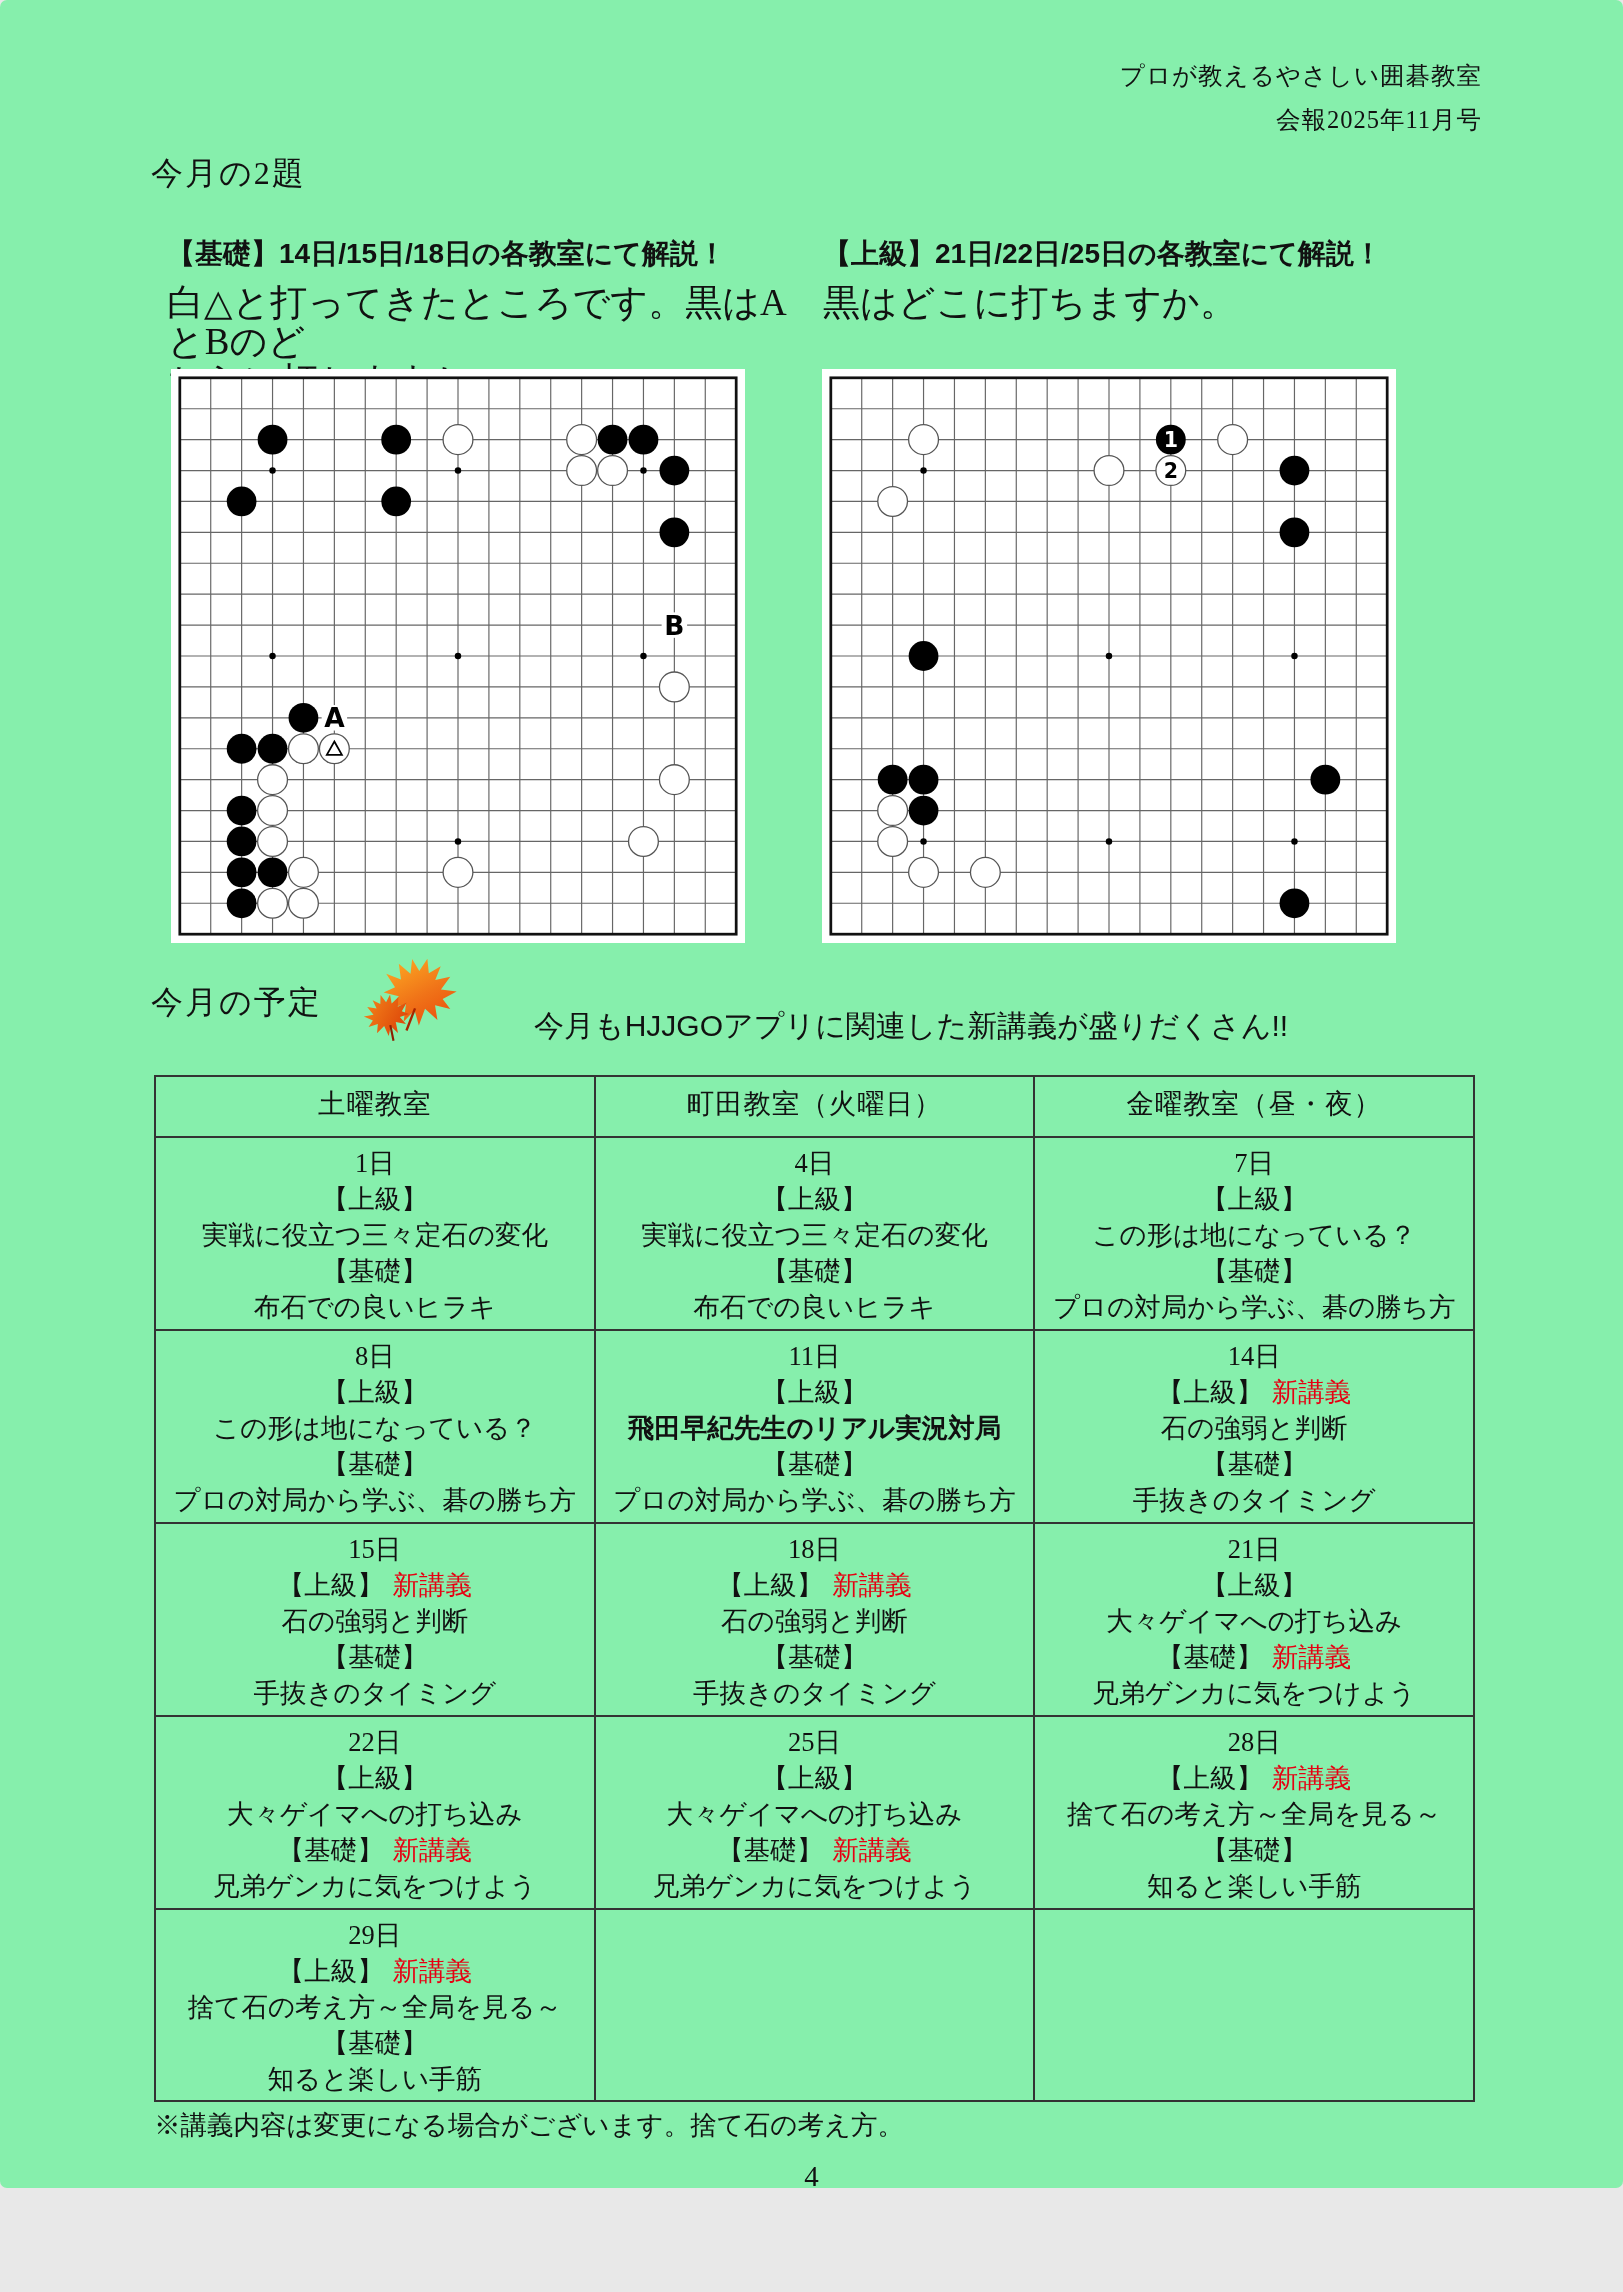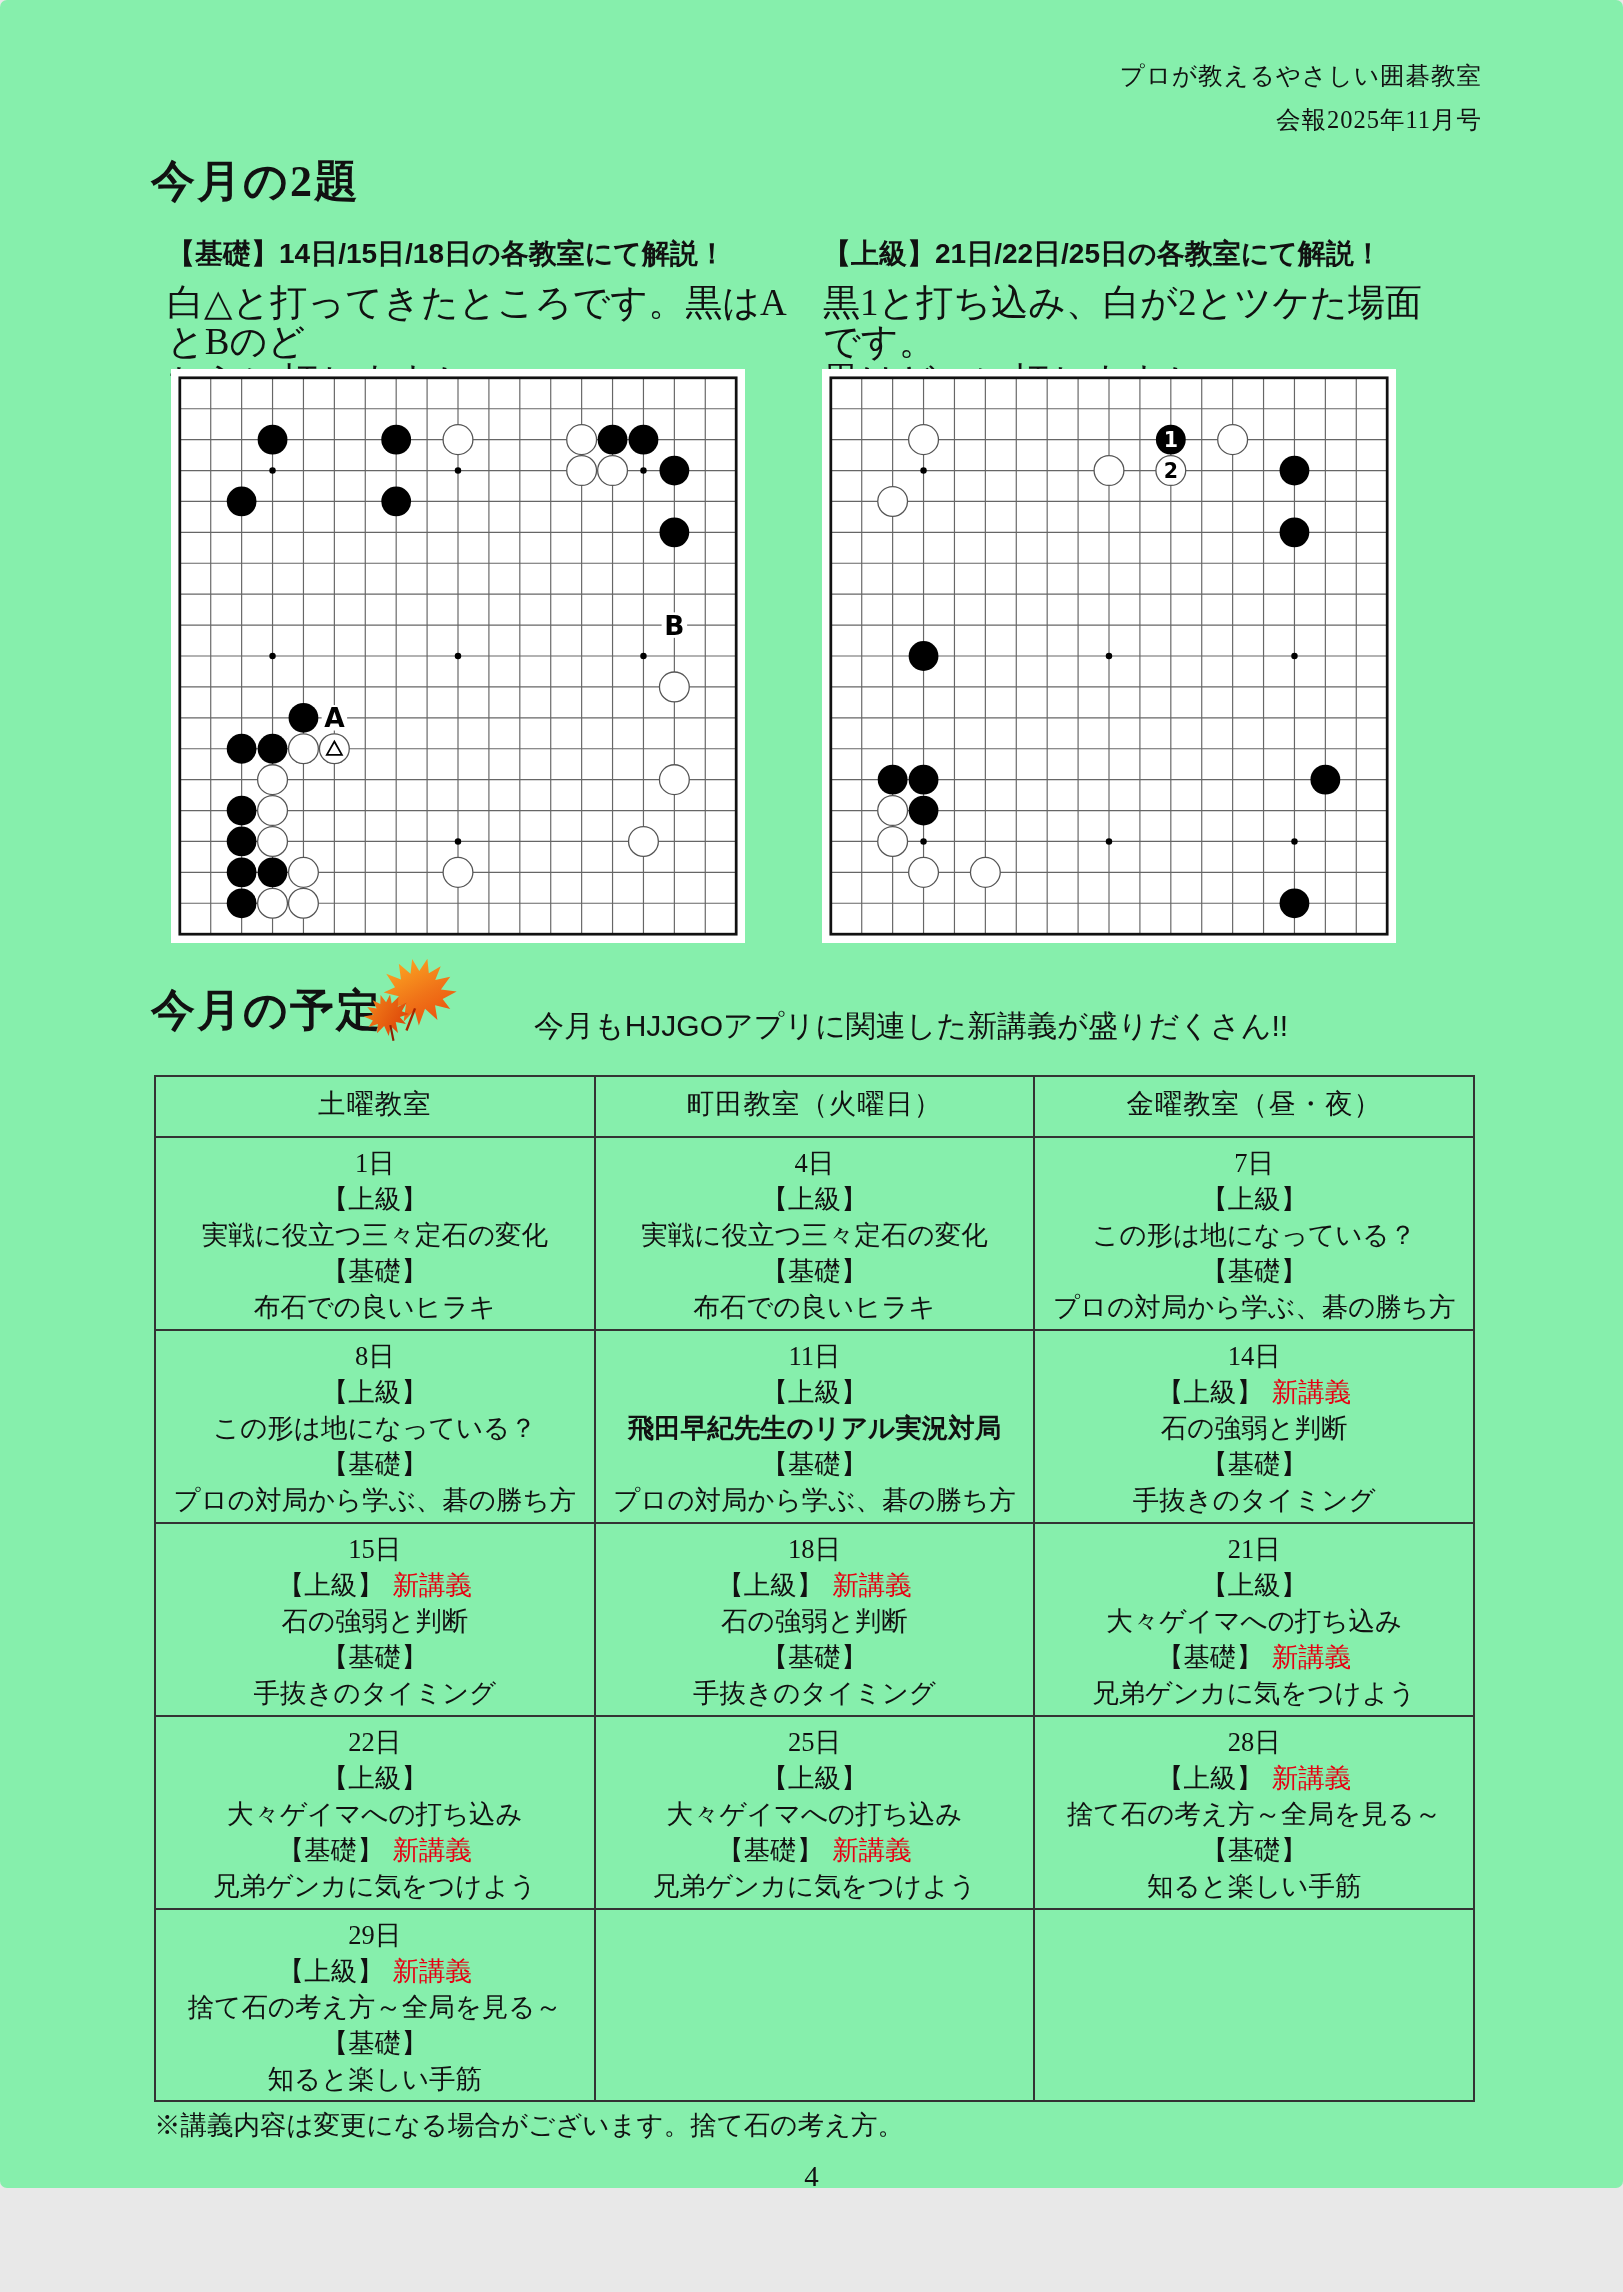--- a/index.html
+++ b/index.html
@@ -1,19 +1,19 @@
 <!DOCTYPE html>
 <html><head>
 <meta charset="utf-8">
 <style>
   html,body{margin:0;padding:0;background:#e8e8e8;}
   .page{position:relative;width:1623px;height:2188px;background:#86efac;color:#111;
         font-family:"Liberation Serif","DejaVu Serif",serif;overflow:hidden;margin:0 auto;border-radius:7px;}
   .hdr{position:absolute;top:54px;right:141px;text-align:right;font-size:24.5px;line-height:44px;letter-spacing:1px;}
-  .big-title{position:absolute;font-weight:bold;font-size:44px;letter-spacing:2px;}
+  .big-title{position:absolute;font-weight:normal;font-size:32px;letter-spacing:2px;}
   #title-problems{left:151px;top:152px;}
   #title-schedule{left:151px;top:981px;}
   .prob{position:absolute;top:235px;width:627px;}
   #prob-left{left:167px;}
   #prob-right{left:823px;}
   .prob .h{font-family:"Liberation Sans","DejaVu Sans",sans-serif;font-weight:bold;font-size:28px;margin:0 0 9.8px 0;}
   .prob .b{font-size:37px;line-height:39px;}
   .board-wrap{position:absolute;top:369px;}
   #board-left{left:171px;}
   #board-right{left:822px;}
@@ -44,21 +44,20 @@
   <div class="big-title" id="title-problems">今月の2題</div>
 
   <div class="prob" id="prob-left">
     <div class="h">【基礎】14日/15日/18日の各教室にて解説！</div>
     <div class="b">白△と打ってきたところです。黒はAとBのど</div>
     <div class="b">ちらに打ちますか。</div>
   </div>
 
   <div class="prob" id="prob-right">
     <div class="h">【上級】21日/22日/25日の各教室にて解説！</div>
-    <div class="b">黒1と打ち込み、白が2とツケた場面です。</div>
     <div class="b">黒はどこに打ちますか。</div>
   </div>
 
   <div class="board-wrap" id="board-left"><svg width="574" height="574" viewBox="0 0 586 586">
         <rect x="0" y="0" width="586" height="586" fill="#ffffff"></rect>
         <line x1="40.55555555555556" y1="9" x2="40.55555555555556" y2="577" stroke="#666" stroke-width="1.2"></line>
         <line x1="9" y1="40.55555555555556" x2="577" y2="40.55555555555556" stroke="#666" stroke-width="1.2"></line>
         <line x1="72.11111111111111" y1="9" x2="72.11111111111111" y2="577" stroke="#666" stroke-width="1.2"></line>
         <line x1="9" y1="72.11111111111111" x2="577" y2="72.11111111111111" stroke="#666" stroke-width="1.2"></line>
         <line x1="103.66666666666667" y1="9" x2="103.66666666666667" y2="577" stroke="#666" stroke-width="1.2"></line>

